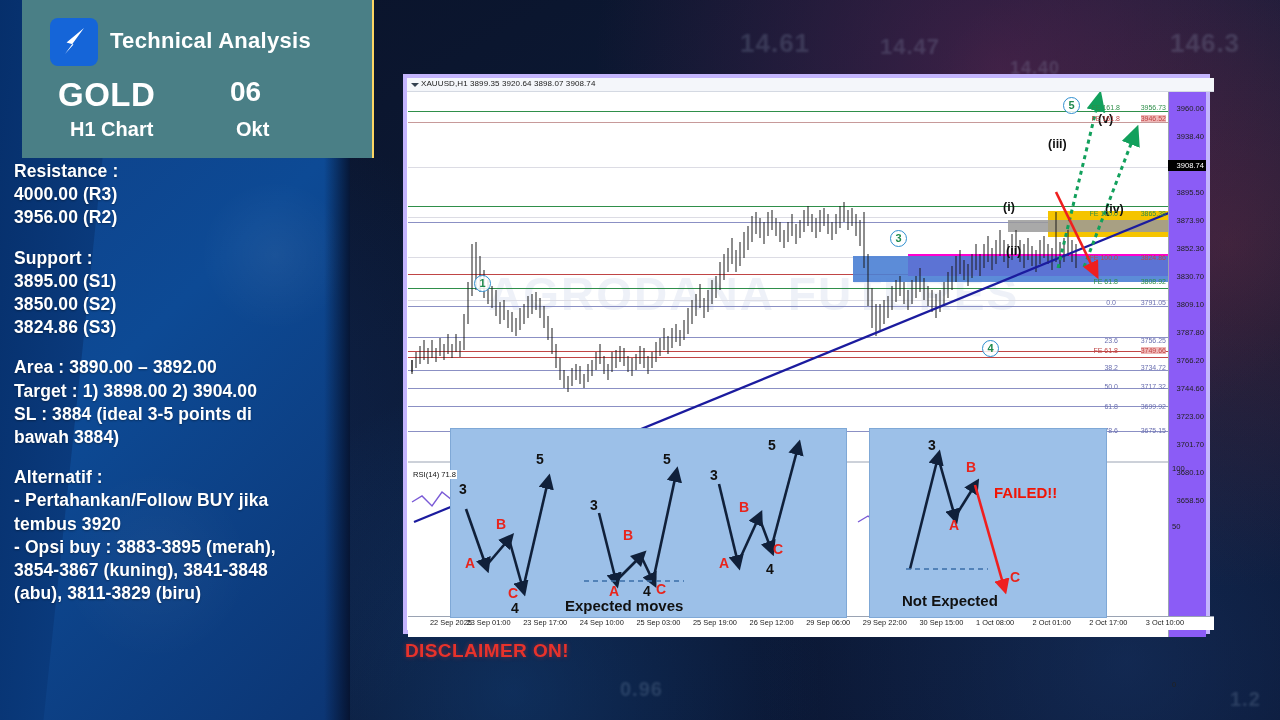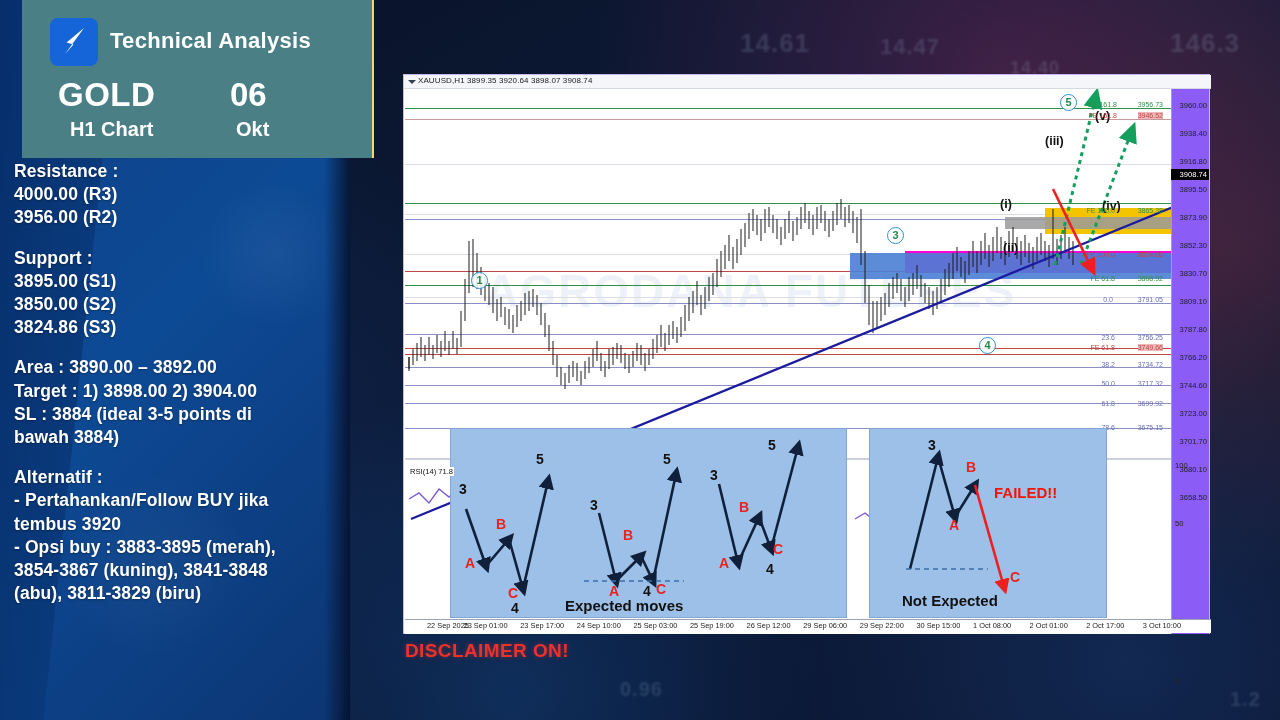--- a/index.html
+++ b/index.html
@@ -75,42 +75,42 @@
   #symbol-name {
     position: absolute; left: 58px; top: 76px; z-index: 4;
     color: #ffffff; font-size: 33px; font-weight: 800; letter-spacing: .5px;
   }
   #timeframe {
     position: absolute; left: 70px; top: 118px; z-index: 4;
     color: #ffffff; font-size: 20px; font-weight: 700;
   }
   #date-day {
     position: absolute; left: 230px; top: 76px; z-index: 4;
-    color: #ffffff; font-size: 33px; font-weight: 800;
+    color: #ffffff; font-size: 28px; font-weight: 800;
   }
   #date-month {
     position: absolute; left: 236px; top: 118px; z-index: 4;
     color: #ffffff; font-size: 20px; font-weight: 700;
   }
 
   
   #panel-body {
     position: absolute; left: 14px; top: 160px; width: 336px; z-index: 3;
   }
   .ln {
     color: #ffffff; font-size: 17.5px; font-weight: 700; line-height: 23.2px;
     letter-spacing: .1px; white-space: pre-wrap;
     text-shadow: 0 1px 2px rgba(0,0,0,0.35);
   }
   .ln.gap { height: 17px; }
 
   
   #chart-window {
     position: absolute; left: 403px; top: 74px; width: 807px; height: 560px;
-    background: #ffffff; border: 1px solid #c4b5fd;
+    background: #ffffff; border: 4px solid #c4b5fd;
   }
   #chart-toolbar {
     position: absolute; left: 0; top: 0; width: 807px; height: 14px;
     background: #f4f6fa; border-bottom: 1px solid #d4d9e2;
   }
   #chart-symbol-label {
     position: absolute; left: 14px; top: 1px;
     font-size: 8px; color: #1a1a1a; font-family: "Liberation Sans", sans-serif;
     white-space: nowrap; letter-spacing: .1px;
   }
@@ -393,21 +393,21 @@
       <div class="axis-tick" style="top: 152px;">3852.30</div>
       <div class="axis-tick" style="top: 180px;">3830.70</div>
       <div class="axis-tick" style="top: 208px;">3809.10</div>
       <div class="axis-tick" style="top: 236px;">3787.80</div>
       <div class="axis-tick" style="top: 264px;">3766.20</div>
       <div class="axis-tick" style="top: 292px;">3744.60</div>
       <div class="axis-tick" style="top: 320px;">3723.00</div>
       <div class="axis-tick" style="top: 348px;">3701.70</div>
       <div class="axis-tick" style="top: 376px;">3680.10</div>
       <div class="axis-tick" style="top: 404px;">3658.50</div>
-      <div id="price-current" style="top: 80px;">3908.74</div>
+      <div id="price-current" style="top: 68px;">3908.74</div>
       <div class="axis-tick" style="top: 372px; right: auto; left: 3px;">100</div>
       <div class="axis-tick" style="top: 430px; right: auto; left: 3px;">50</div>
       <div class="axis-tick" style="top: 530px; right: auto; left: 3px;">30</div>
       <div class="axis-tick" style="top: 588px; right: auto; left: 3px;">0</div>
     </div>
 
   <div id="time-axis">
       <div class="time-tick" style="left: 2px; padding-left: 20px;">22 Sep 2025</div>
       <div class="time-tick" style="left: 58.6px;">23 Sep 01:00</div>
       <div class="time-tick" style="left: 115.2px;">23 Sep 17:00</div>

